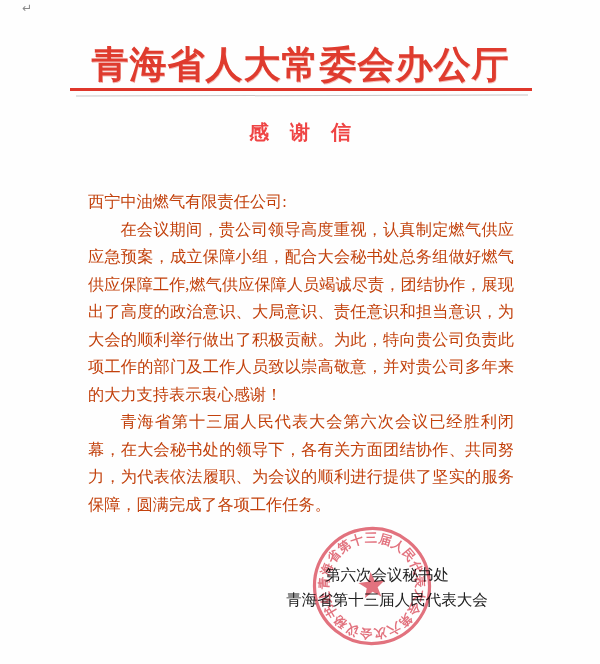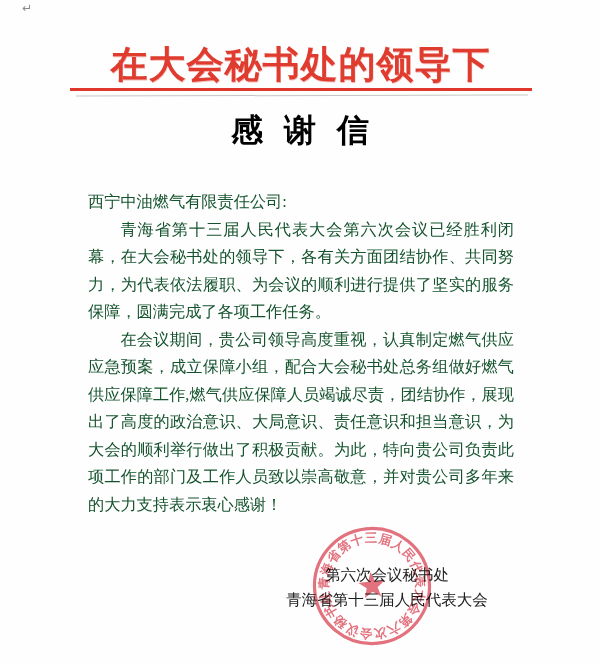--- a/index.html
+++ b/index.html
@@ -46,37 +46,37 @@
     left: 76px;
     top: 95px;
     width: 452px;
     height: 1px;
     background: #c6c6c6;
     transform: rotate(-0.15deg);
   }
   .letter-title {
     position: absolute;
     left: 0;
-    top: 109px;
+    top: 119px;
     width: 100%;
     text-align: center;
-    font-size: 32px;
+    font-size: 20px;
     font-weight: 700;
     letter-spacing: 21px;
     text-indent: 21px;
-    color: #000000;
+    color: #ef4444;
   }
   .body-block {
     position: absolute;
     left: 88px;
     top: 189px;
     width: 426px;
     font-size: 16.2px;
     line-height: 27.5px;
-    color: #14532d;
+    color: #c2410c;
     text-align: justify;
   }
   .body-block p.indent { text-indent: 2em; }
   .signature-block {
     position: absolute;
     left: 212px;
     top: 562px;
     width: 350px;
     text-align: center;
     color: #212121;
@@ -94,31 +94,31 @@
     transform: rotate(-6deg);
   }
 </style>
 </head>
 <body>
 
 <div class="sheet">
 
   <span class="corner-mark">↵</span>
 
-  <div class="letterhead">在大会秘书处的领导下</div>
+  <div class="letterhead">青海省人大常委会办公厅</div>
 
   <div class="red-rule"></div>
   <div class="rule-shadow"></div>
 
   <div class="letter-title">感谢信</div>
 
   <div class="body-block">
     <p>西宁中油燃气有限责任公司:</p>
+    <p class="indent">在会议期间，贵公司领导高度重视，认真制定燃气供应应急预案，成立保障小组，配合大会秘书处总务组做好燃气供应保障工作,燃气供应保障人员竭诚尽责，团结协作，展现出了高度的政治意识、大局意识、责任意识和担当意识，为大会的顺利举行做出了积极贡献。为此，特向贵公司负责此项工作的部门及工作人员致以崇高敬意，并对贵公司多年来的大力支持表示衷心感谢！</p>
     <p class="indent">青海省第十三届人民代表大会第六次会议已经胜利闭幕，在大会秘书处的领导下，各有关方面团结协作、共同努力，为代表依法履职、为会议的顺利进行提供了坚实的服务保障，圆满完成了各项工作任务。</p>
-    <p class="indent">在会议期间，贵公司领导高度重视，认真制定燃气供应应急预案，成立保障小组，配合大会秘书处总务组做好燃气供应保障工作,燃气供应保障人员竭诚尽责，团结协作，展现出了高度的政治意识、大局意识、责任意识和担当意识，为大会的顺利举行做出了积极贡献。为此，特向贵公司负责此项工作的部门及工作人员致以崇高敬意，并对贵公司多年来的大力支持表示衷心感谢！</p>
   </div>
 
   <div class="signature-block">
     <div>第六次会议秘书处</div>
     <div>青海省第十三届人民代表大会</div>
   </div>
 
   <svg class="seal" viewBox="0 0 160 160" xmlns="http://www.w3.org/2000/svg">
     <circle cx="80" cy="80" r="57.5" fill="none" stroke="#dc4f5e" stroke-width="3.2"></circle>
     <path id="sealTextArc" d="M 36,80 A 44,44 0 1 1 124,80 A 44,44 0 1 1 36,80" fill="none"></path>

